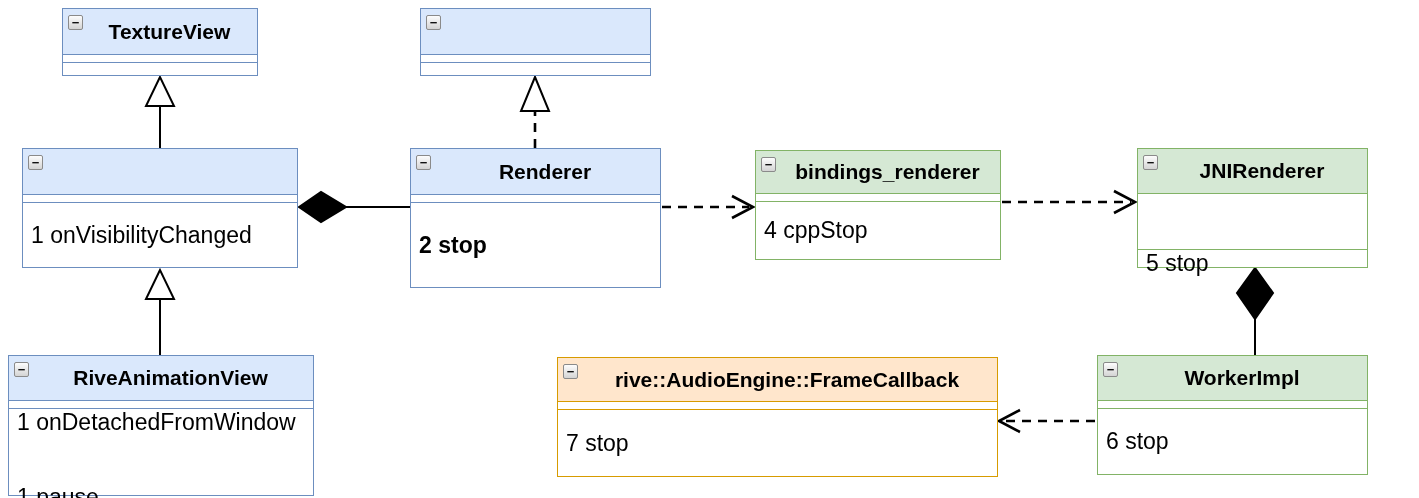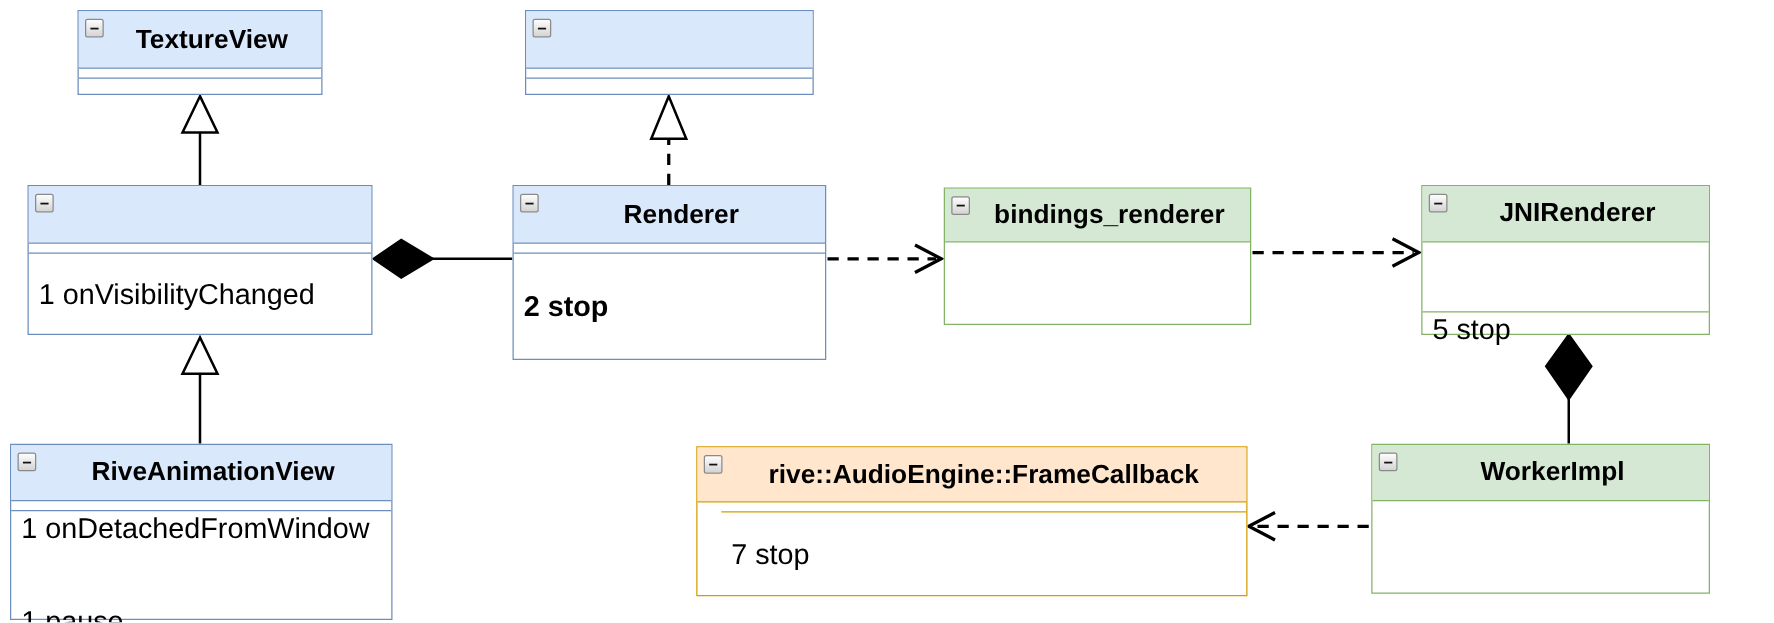--- a/index.html
+++ b/index.html
@@ -178,20 +178,23 @@
       <div class="compartment-methods" style="border-top-color: rgb(108, 142, 191); font-weight: bold;">
         <div class="method-label">2 stop</div>
       </div>
     </div>
     <div class="class-box" style="left: 755px; top: 150px; width: 246px; height: 110px; border-color: rgb(130, 179, 102);">
       <div class="class-header" style="background: rgb(213, 232, 212); flex-basis: 42px;">
         <span class="collapse-icon">−</span>
         <span class="class-title">bindings_renderer</span>
       </div>
       <div class="compartment-spacer" style="border-top-color: rgb(130, 179, 102);"></div>
+      <div class="compartment-methods" style="border-top-color: rgb(130, 179, 102);">
+        <div class="method-label">4 cppStop</div>
+      </div>
     </div>
     <div class="class-box" style="left: 1137px; top: 148px; width: 231px; height: 120px; border-color: rgb(130, 179, 102);">
       <div class="class-header" style="background: rgb(213, 232, 212); flex-basis: 44px;">
         <span class="collapse-icon">−</span>
         <span class="class-title">JNIRenderer</span>
       </div>
       <div class="compartment-spacer" style="border-top-color: rgb(130, 179, 102);"></div>
       <div class="compartment-methods" style="border-top-color: rgb(130, 179, 102); margin-top: 48px;">
         <div class="method-label">5 stop</div>
       </div>
@@ -207,24 +210,27 @@
         <div class="method-label">1 pause</div>
       </div>
       <div class="compartment-spacer" style="border-top-color: rgb(108, 142, 191);"></div>
     </div>
     <div class="class-box" style="left: 557px; top: 357px; width: 441px; height: 120px; border-color: rgb(215, 155, 0);">
       <div class="class-header" style="background: rgb(255, 230, 204); flex-basis: 43px;">
         <span class="collapse-icon">−</span>
         <span class="class-title">rive::AudioEngine::FrameCallback</span>
       </div>
       <div class="compartment-spacer" style="border-top-color: rgb(215, 155, 0);"></div>
-      <div class="compartment-methods" style="border-top-color: rgb(215, 155, 0); margin-left: 19px;">
+      <div class="compartment-methods" style="border-top-color: rgb(215, 155, 0);">
         <div class="method-label">7 stop</div>
       </div>
     </div>
     <div class="class-box" style="left: 1097px; top: 355px; width: 271px; height: 120px; border-color: rgb(130, 179, 102);">
       <div class="class-header" style="background: rgb(213, 232, 212); flex-basis: 44px;">
         <span class="collapse-icon">−</span>
         <span class="class-title">WorkerImpl</span>
       </div>
       <div class="compartment-spacer" style="border-top-color: rgb(130, 179, 102);"></div>
+      <div class="compartment-methods" style="border-top-color: rgb(130, 179, 102);">
+        <div class="method-label">6 stop</div>
+      </div>
     </div>
   </div>
 
 </body></html>

